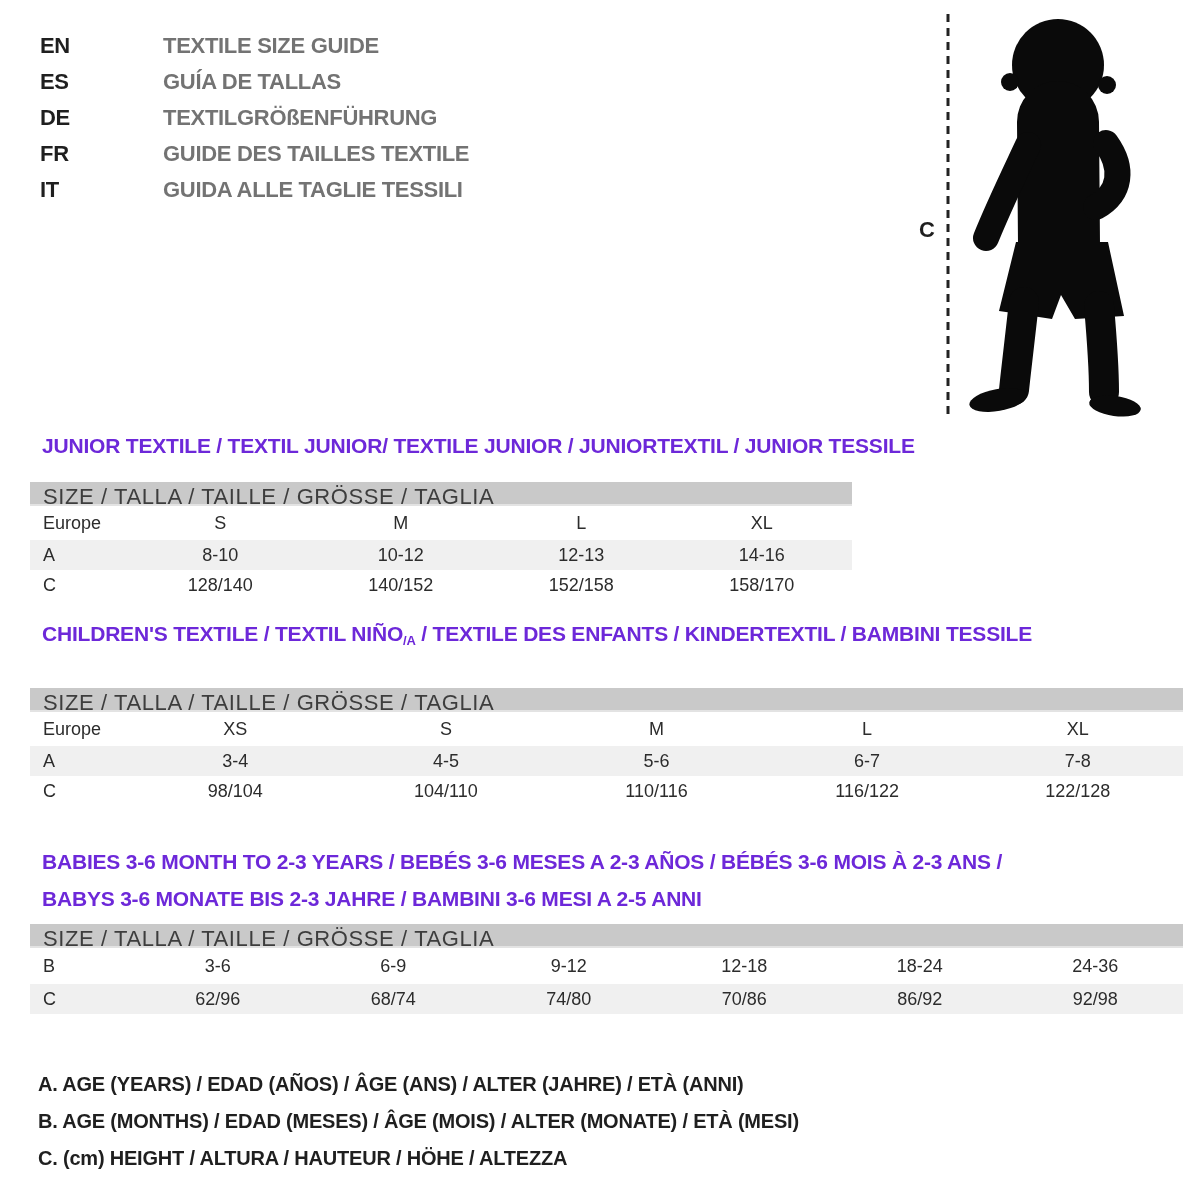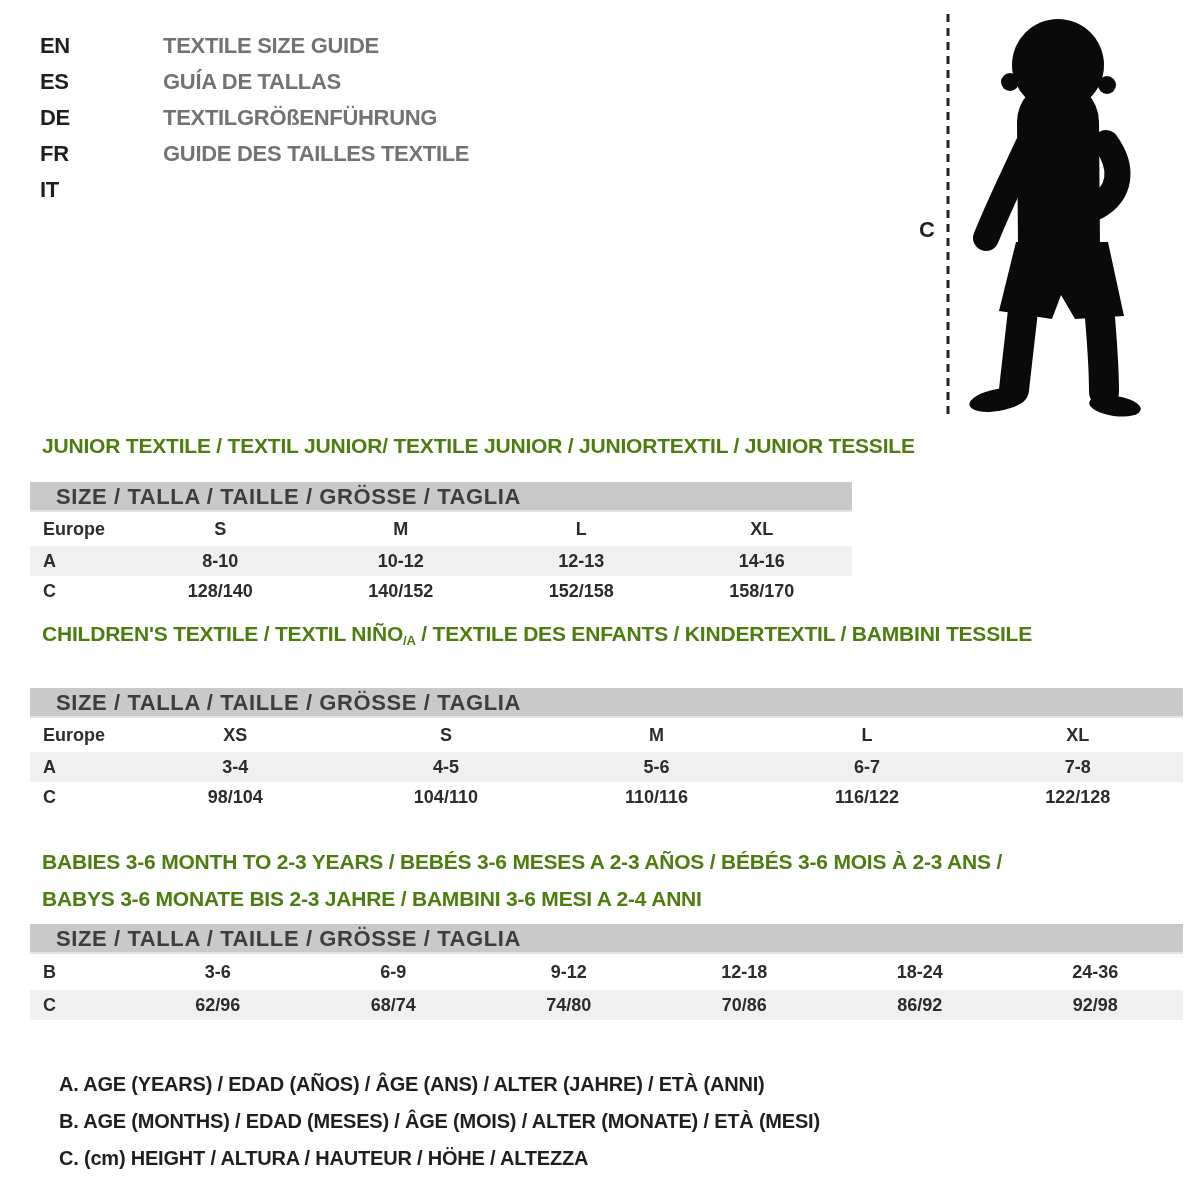--- a/index.html
+++ b/index.html
@@ -12,45 +12,45 @@
   .lang-row{display:flex;height:36px;line-height:36px;gap:45px;}
   .lang-code{display:inline-block;width:78px;font-weight:700;font-size:22px;letter-spacing:-0.3px;color:#1f1f1f;}
   .lang-title{font-weight:700;font-size:22px;letter-spacing:-0.3px;color:#737373;white-space:nowrap;}
   
   .measure-line{position:absolute;left:944px;top:14px;}
   .figure-label{position:absolute;left:914px;top:217px;width:26px;text-align:center;
     font-weight:700;font-size:22px;color:#1f1f1f;}
   .figure-svg{position:absolute;left:958px;top:10px;}
   
   .sec-title{position:absolute;left:42px;font-weight:700;font-size:21px;letter-spacing:-0.2px;
-    color:#4d7c0f;white-space:nowrap;}
+    color:#6d28d9;white-space:nowrap;}
   .title-junior{top:434px;}
   .title-children{top:622px;}
   .title-babies{top:843px;line-height:37px;}
   .sub-a{font-size:13px;vertical-align:-4px;}
   
   .size-table{position:absolute;left:30px;}
   .t1{top:482px;width:822px;}
   .t2{top:688px;width:1153px;}
   .t3{top:924px;width:1153px;}
-  .band{height:30px;line-height:30px;background:#c9c9c9;border-bottom:2px solid #e3e3e3;
-    font-weight:700;font-size:22px;letter-spacing:0.6px;color:#3d3d3d;padding-left:26px;
+  .band{height:24px;line-height:30px;background:#c9c9c9;border-bottom:2px solid #e3e3e3;
+    font-weight:400;font-size:22px;letter-spacing:0.6px;color:#3d3d3d;padding-left:13px;
     box-sizing:border-box;white-space:nowrap;overflow:hidden;}
   .row{display:grid;}
   .t1 .row{grid-template-columns:100px repeat(4,1fr);}
   .t2 .row{grid-template-columns:100px repeat(5,1fr);}
   .t3 .row{grid-template-columns:100px repeat(6,1fr);}
   .row-header{height:34px;line-height:34px;}
   .row-data{height:30px;line-height:30px;}
   .row-tall{height:36px;line-height:36px;}
   .row-gray{background:#f0f0f0;}
-  .cell{font-size:18px;color:#2c2c2c;text-align:center;white-space:nowrap;overflow:hidden;font-weight:bold;}
+  .cell{font-size:18px;color:#2c2c2c;text-align:center;white-space:nowrap;overflow:hidden;}
   .cell-label{text-align:left;padding-left:13px;}
   
-  .legend{position:absolute;left:59px;top:1066px;}
+  .legend{position:absolute;left:38px;top:1066px;}
   .legend-line{height:37px;line-height:37px;font-weight:700;font-size:20px;letter-spacing:-0.2px;
     color:#1f1f1f;white-space:nowrap;}
 </style>
 </head>
 <body>
 
 <div class="page">
 
   <div class="lang-block">
     <div class="lang-row">
@@ -64,20 +64,21 @@
     <div class="lang-row">
       <span class="lang-code">DE</span>
       <span class="lang-title">TEXTILGRÖßENFÜHRUNG</span>
     </div>
     <div class="lang-row">
       <span class="lang-code">FR</span>
       <span class="lang-title">GUIDE DES TAILLES TEXTILE</span>
     </div>
     <div class="lang-row">
       <span class="lang-code">IT</span>
+      <span class="lang-title">GUIDA ALLE TAGLIE TESSILI</span>
     </div>
   </div>
 
   <svg class="measure-line" width="8" height="402" aria-hidden="true">
     <line x1="4" y1="0" x2="4" y2="402" stroke="#222222" stroke-width="3" stroke-dasharray="8 6"></line>
   </svg>
 
   <div class="figure-label">C</div>
 
   <svg class="figure-svg" viewBox="0 0 220 410" width="220" height="410" aria-hidden="true">
@@ -148,21 +149,21 @@
       <div class="cell">98/104</div>
       <div class="cell">104/110</div>
       <div class="cell">110/116</div>
       <div class="cell">116/122</div>
       <div class="cell">122/128</div>
     </div>
   </div>
 
   <div class="sec-title title-babies">
     <div>BABIES 3-6 MONTH TO 2-3 YEARS / BEBÉS 3-6 MESES A 2-3 AÑOS / BÉBÉS 3-6 MOIS À 2-3 ANS /</div>
-    <div>BABYS 3-6 MONATE BIS 2-3 JAHRE / BAMBINI 3-6 MESI A 2-4 ANNI</div>
+    <div>BABYS 3-6 MONATE BIS 2-3 JAHRE / BAMBINI 3-6 MESI A 2-5 ANNI</div>
   </div>
   <div class="size-table t3">
     <div class="band">SIZE / TALLA / TAILLE / GRÖSSE / TAGLIA</div>
     <div class="row row-tall">
       <div class="cell cell-label">B</div>
       <div class="cell">3-6</div>
       <div class="cell">6-9</div>
       <div class="cell">9-12</div>
       <div class="cell">12-18</div>
       <div class="cell">18-24</div>

